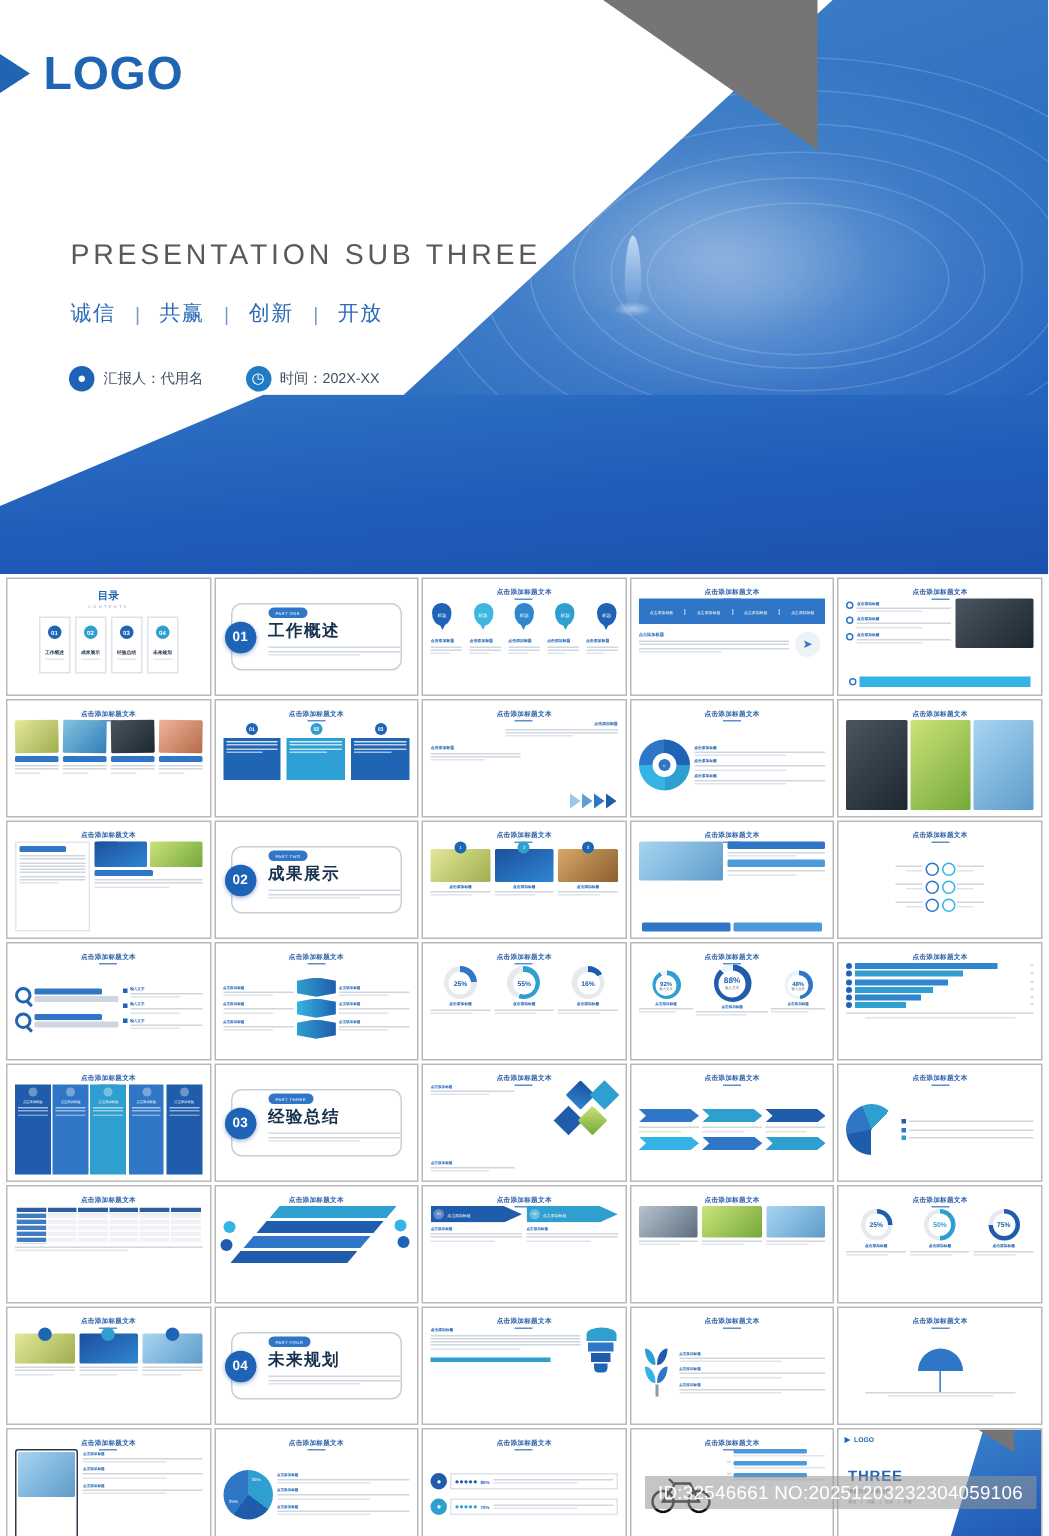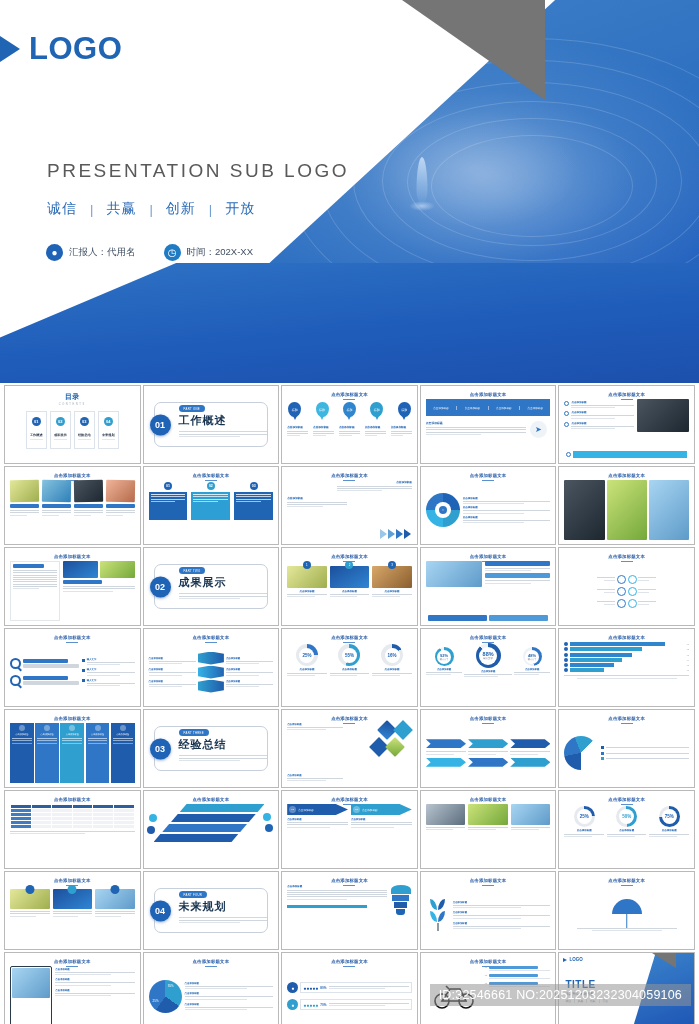--- a/index.html
+++ b/index.html
@@ -332,21 +332,21 @@
     <div class="hero-drop-base"></div>
   </div>
   <div class="hero-gray-tri"></div>
   <div class="hero-blue-bottom"></div>
 
   <div class="logo-wrap">
     <div class="logo-tri"></div>
     <div class="logo-text">LOGO</div>
   </div>
 
-  <div class="hero-subtitle">PRESENTATION SUB LOGO</div>
+  <div class="hero-subtitle">PRESENTATION SUB THREE</div>
 
   <div class="hero-slogan">
     <span class="w">诚信</span>
     <span class="sep">|</span>
     <span class="w">共赢</span>
     <span class="sep">|</span>
     <span class="w">创新</span>
     <span class="sep">|</span>
     <span class="w">开放</span>
   </div>
@@ -1694,21 +1694,21 @@
   </div>
 
   <div class="thumb">
     <div class="th-blue"></div>
     <div class="th-gray"></div>
     <div class="th-logo">
       <div class="tri"></div>
       <div class="tx">LOGO</div>
     </div>
     <div class="th-main">
-      <div class="th-word">TITLE</div>
+      <div class="th-word">THREE</div>
       <div class="th-sub">演讲完毕 感谢观看</div>
       <div class="th-row">
         <span>诚信</span>
         <span>|</span>
         <span>共赢</span>
         <span>|</span>
         <span>创新</span>
         <span>|</span>
         <span>开放</span>
       </div>

